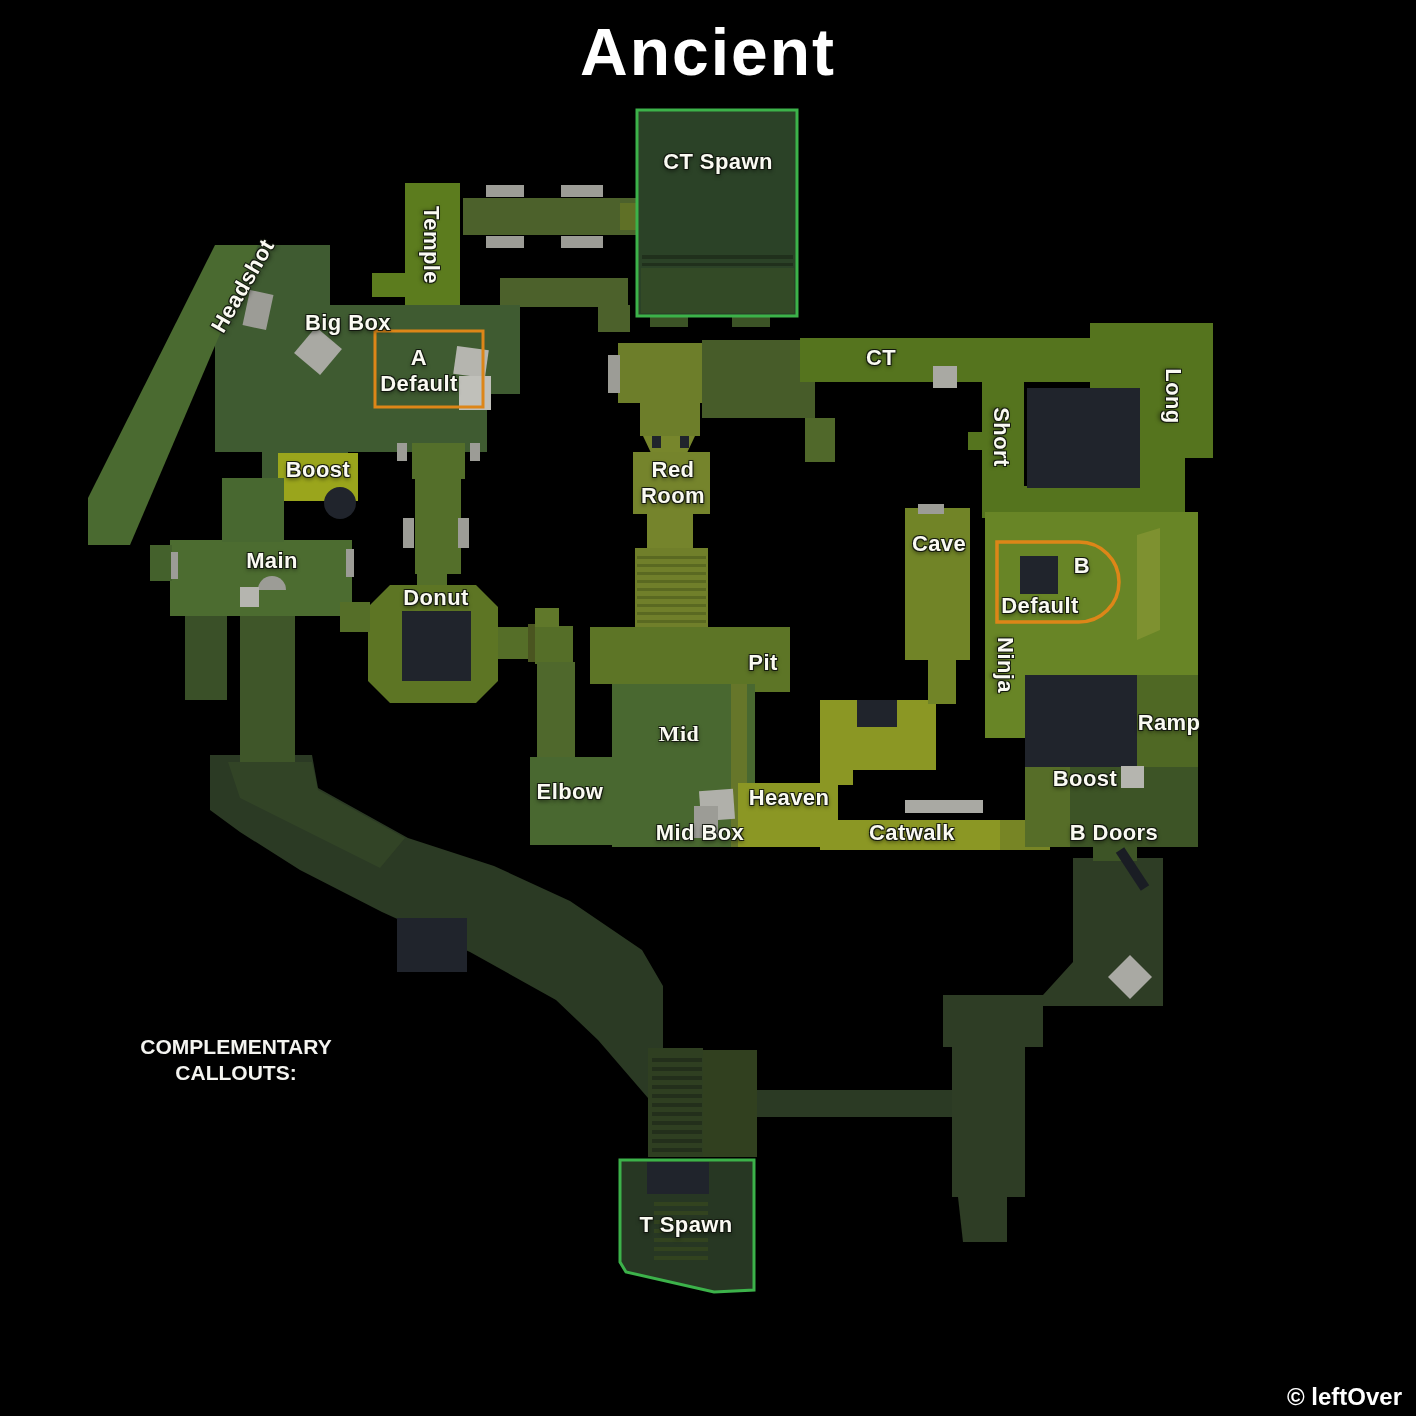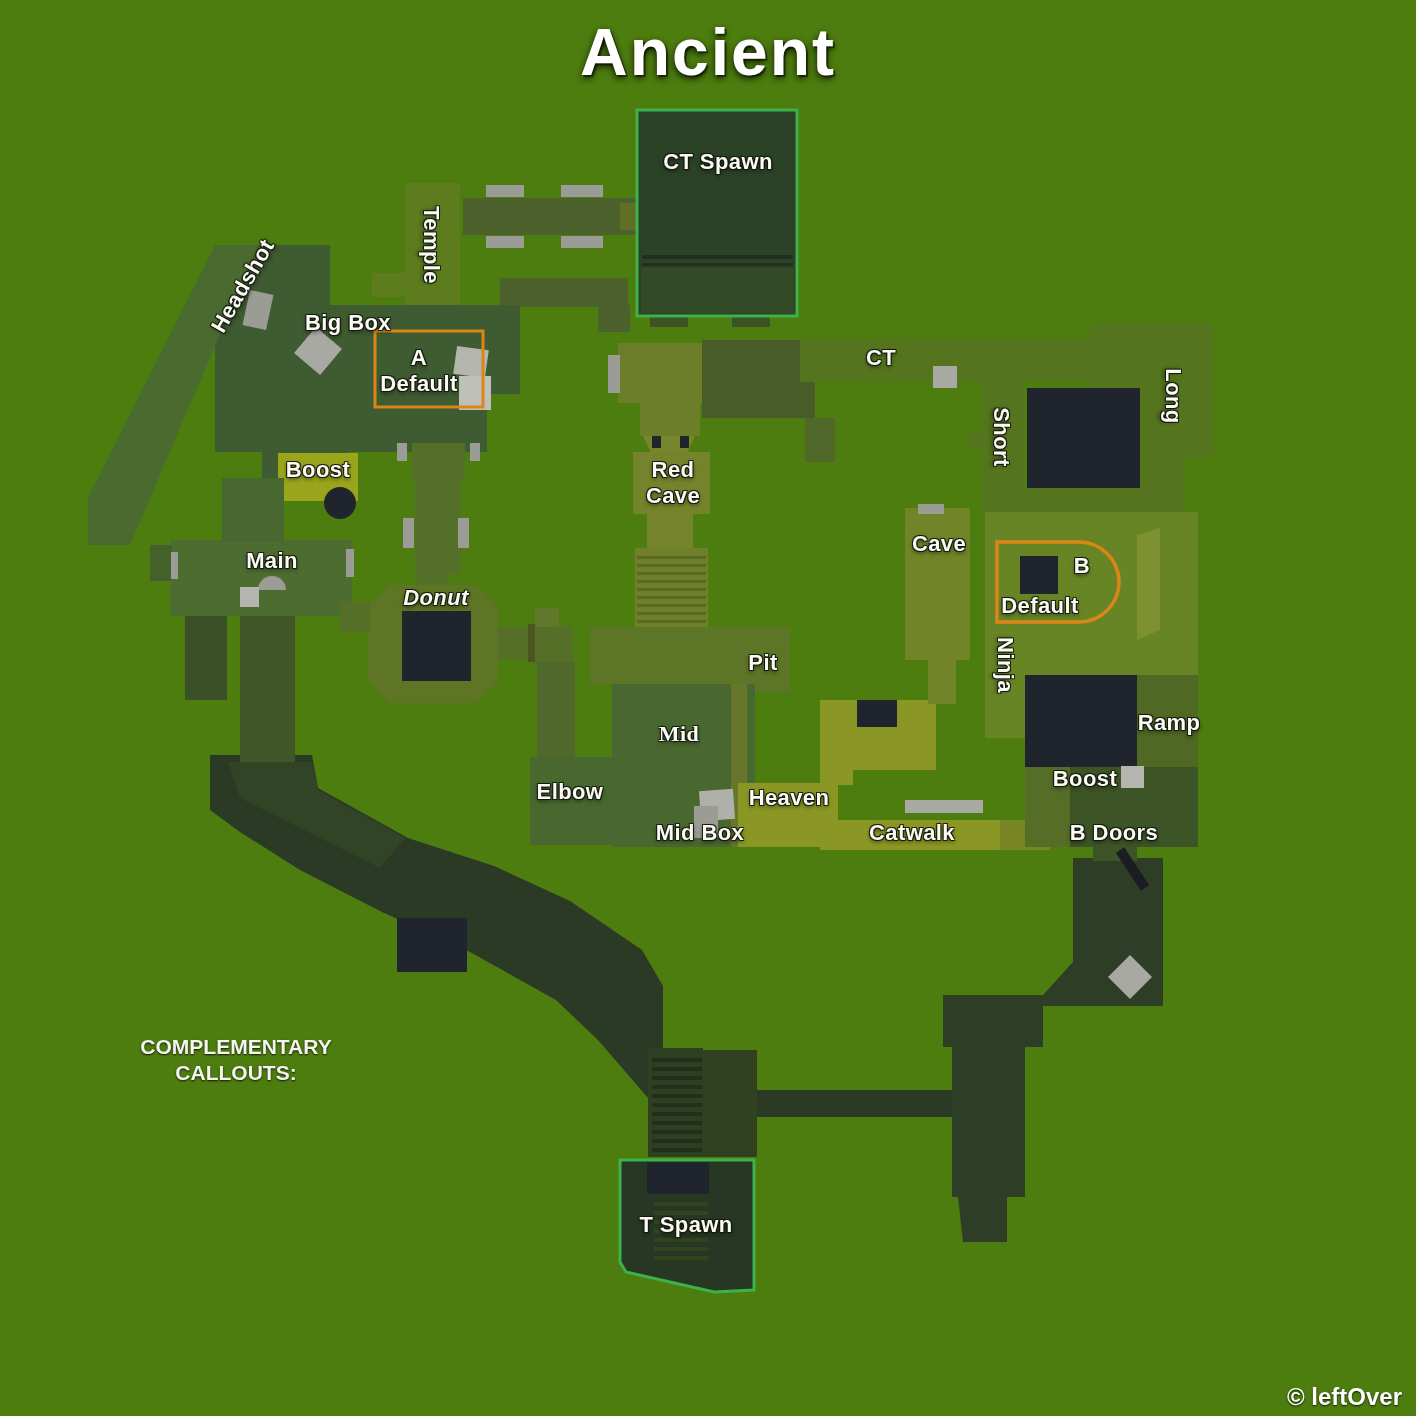--- a/index.html
+++ b/index.html
@@ -1,16 +1,16 @@
 <!DOCTYPE html>
 <html><head>
 <meta charset="utf-8">
 <style>
   html,body{margin:0;padding:0;background:#20242c;}
-  #stage{position:relative;width:1416px;height:1416px;background:#4d7c0f;overflow:hidden;
+  #stage{position:relative;width:1416px;height:1416px;background:#000000;overflow:hidden;
          font-family:"Liberation Sans",sans-serif;}
   #map-svg{position:absolute;left:0;top:0;}
   .map-title{position:absolute;top:14px;left:0;right:0;text-align:center;
     font-weight:800;font-size:66px;letter-spacing:2px;color:#ffffff;
     text-shadow:0 3px 7px rgba(0,0,0,.85),2px 2px 0 rgba(0,0,0,.45);}
   .callout{position:absolute;font-weight:700;font-size:22px;color:#fafaf2;
     white-space:pre;text-align:center;line-height:1.18;letter-spacing:.4px;
     text-shadow:1px 1px 0 rgba(18,22,14,.85),-1px 1px 0 rgba(18,22,14,.85),
                 1px -1px 0 rgba(18,22,14,.85),-1px -1px 0 rgba(18,22,14,.85),
                 0 2px 4px rgba(0,0,0,.65);}
@@ -213,23 +213,23 @@
 
   <div id="callout-layer">
       <div class="callout" style="left: 718px; top: 162px; transform: translate(-50%, -50%) rotate(0deg);">CT Spawn</div>
       <div class="callout" style="left: 431px; top: 245px; transform: translate(-50%, -50%) rotate(90deg);">Temple</div>
       <div class="callout" style="left: 243px; top: 286px; transform: translate(-50%, -50%) rotate(-60deg);">Headshot</div>
       <div class="callout" style="left: 316px; top: 323px; transform: translate(-50%, -50%) rotate(0deg); margin-left: 32px;">Big Box</div>
       <div class="callout" style="left: 419px; top: 371px; transform: translate(-50%, -50%) rotate(0deg);">A
 Default</div>
       <div class="callout" style="left: 318px; top: 470px; transform: translate(-50%, -50%) rotate(0deg);">Boost</div>
       <div class="callout" style="left: 272px; top: 561px; transform: translate(-50%, -50%) rotate(0deg);">Main</div>
-      <div class="callout" style="left: 436px; top: 598px; transform: translate(-50%, -50%) rotate(0deg); font-style: italic;">Donut</div>
+      <div class="callout" style="left: 436px; top: 598px; transform: translate(-50%, -50%) rotate(0deg);">Donut</div>
       <div class="callout" style="left: 673px; top: 483px; transform: translate(-50%, -50%) rotate(0deg);">Red
-Cave</div>
+Room</div>
       <div class="callout" style="left: 881px; top: 358px; transform: translate(-50%, -50%) rotate(0deg);">CT</div>
       <div class="callout" style="left: 1001px; top: 437px; transform: translate(-50%, -50%) rotate(90deg);">Short</div>
       <div class="callout" style="left: 1173px; top: 396px; transform: translate(-50%, -50%) rotate(90deg);">Long</div>
       <div class="callout" style="left: 939px; top: 544px; transform: translate(-50%, -50%) rotate(0deg);">Cave</div>
       <div class="callout" style="left: 1082px; top: 566px; transform: translate(-50%, -50%) rotate(0deg);">B</div>
       <div class="callout" style="left: 1040px; top: 606px; transform: translate(-50%, -50%) rotate(0deg);">Default</div>
       <div class="callout" style="left: 1005px; top: 665px; transform: translate(-50%, -50%) rotate(90deg);">Ninja</div>
       <div class="callout" style="left: 763px; top: 663px; transform: translate(-50%, -50%) rotate(0deg);">Pit</div>
       <div class="callout" style="left: 679px; top: 734px; transform: translate(-50%, -50%) rotate(0deg); font-family: Liberation Serif, serif;">Mid</div>
       <div class="callout" style="left: 570px; top: 792px; transform: translate(-50%, -50%) rotate(0deg);">Elbow</div>

